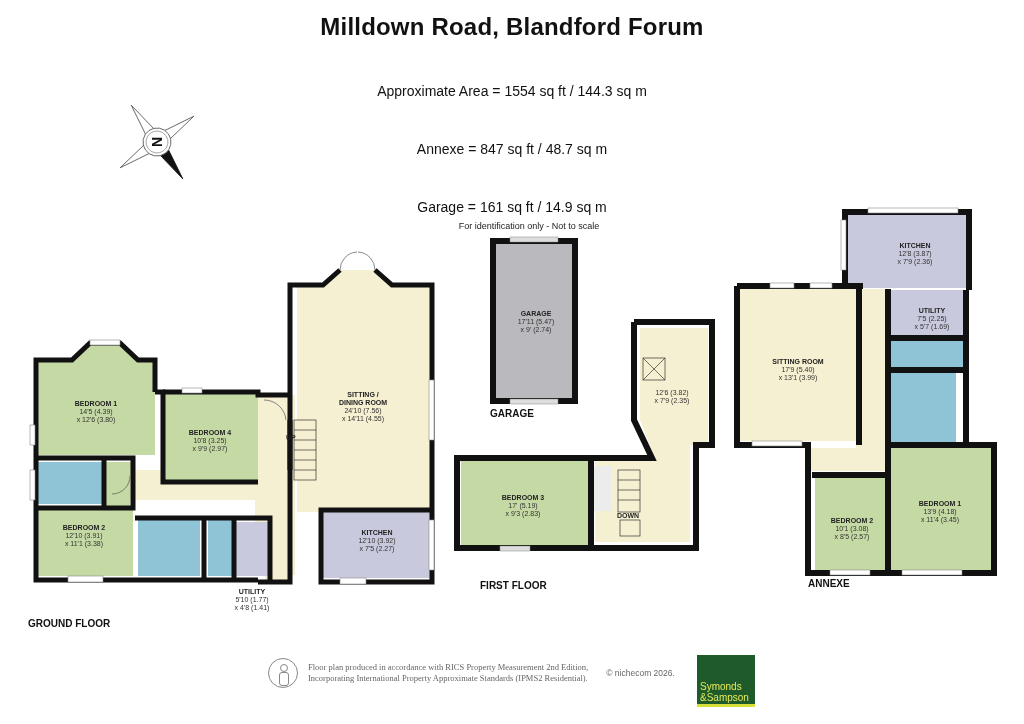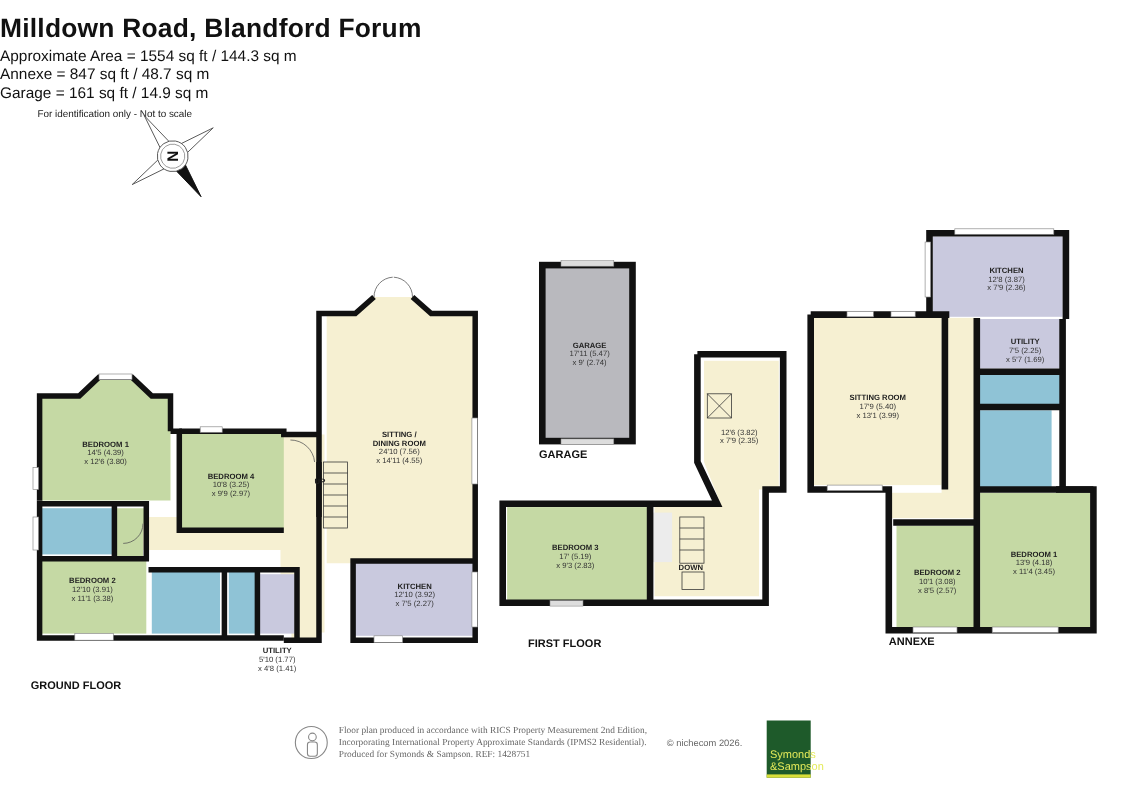--- a/index.html
+++ b/index.html
@@ -1,33 +1,33 @@
 <!DOCTYPE html>
 <html><head>
 <meta charset="utf-8">
 <style>
   * { box-sizing: border-box; margin: 0; padding: 0; }
   html, body { width: 1024px; height: 724px; background: #ffffff; overflow: hidden; }
   body { position: relative; font-family: "Liberation Sans", sans-serif; color: #111; }
-  .header { position: absolute; left: 0; top: 12px; width: 1024px; text-align: left; }
+  .header { position: absolute; left: 0; top: 12px; width: 1024px; text-align: center; }
   .title { font-size: 24px; font-weight: bold; line-height: 30px; letter-spacing: 0.2px; }
-  .area-line { font-size: 14px; line-height: 17px; color: #111; }
+  .area-line { font-size: 14px; line-height: 17px; color: #111; margin-top: 41px; }
   .disclaimer { font-size: 9px; margin-top: 5px; color: #222; padding-left: 34px; }
   svg.plan { position: absolute; left: 0; top: 0; }
   .room-name { font-family: "Liberation Sans", sans-serif; font-weight: bold; font-size: 7px; fill: #222; }
   .room-dim { font-family: "Liberation Sans", sans-serif; font-size: 7px; fill: #333; }
   .floor-label { position: absolute; font-weight: bold; font-size: 10px; color: #111; }
   .footer { position: absolute; left: 268px; top: 658px; display: flex; align-items: center; }
   .person-icon { width: 30px; height: 30px; border: 1px solid #888; border-radius: 50%; position: relative; margin-right: 10px; }
   .person-icon::before { content: ""; position: absolute; left: 11px; top: 5px; width: 6px; height: 6px; border: 1px solid #888; border-radius: 50%; }
   .person-icon::after { content: ""; position: absolute; left: 10px; top: 13px; width: 8px; height: 12px; border: 1px solid #888; border-radius: 3px; }
   .footer-text { font-size: 8.5px; line-height: 11px; color: #666; }
   .footer-text span { display: block; font-family: Liberation Serif, serif; }
   .copyright { font-size: 8.5px; color: #666; margin-left: 18px; align-self: center; }
-  .logo { position: absolute; left: 697px; top: 655px; width: 40px; height: 52px; background: #1e5a2a; border-bottom: 3px solid #d9df3a; padding: 26px 0 0 3px; }
+  .logo { position: absolute; left: 697px; top: 655px; width: 58px; height: 52px; background: #1e5a2a; border-bottom: 3px solid #d9df3a; padding: 26px 0 0 3px; }
   .logo span { display: block; color: #e4ea5a; font-size: 10px; line-height: 11px; }
 </style>
 </head>
 <body>
 
 <div class="header">
   <div class="title">Milldown Road, Blandford Forum</div>
   <div class="area-line">Approximate Area = 1554 sq ft / 144.3 sq m</div>
   <div class="area-line">Annexe = 847 sq ft / 48.7 sq m</div>
   <div class="area-line">Garage = 161 sq ft / 14.9 sq m</div>
@@ -231,21 +231,20 @@
 <div class="floor-label" style="left:28px; top:618px;">GROUND FLOOR</div>
 <div class="floor-label" style="left:490px; top:408px;">GARAGE</div>
 <div class="floor-label" style="left:455px; top:580px;padding-left:25px;">FIRST FLOOR</div>
 <div class="floor-label" style="left:808px; top:578px;">ANNEXE</div>
 
 <div class="footer">
   <div class="person-icon"></div>
   <div class="footer-text">
     <span>Floor plan produced in accordance with RICS Property Measurement 2nd Edition,</span>
     <span>Incorporating International Property Approximate Standards (IPMS2 Residential).</span>
-    <span>Produced for Symonds &amp; Sampson.   REF:  1428751</span>
   </div>
   <div class="copyright">© nichecom 2026.</div>
 </div>
 
 <div class="logo">
   <span>Symonds</span>
   <span>&amp;Sampson</span>
 </div>
 
 </body></html>

